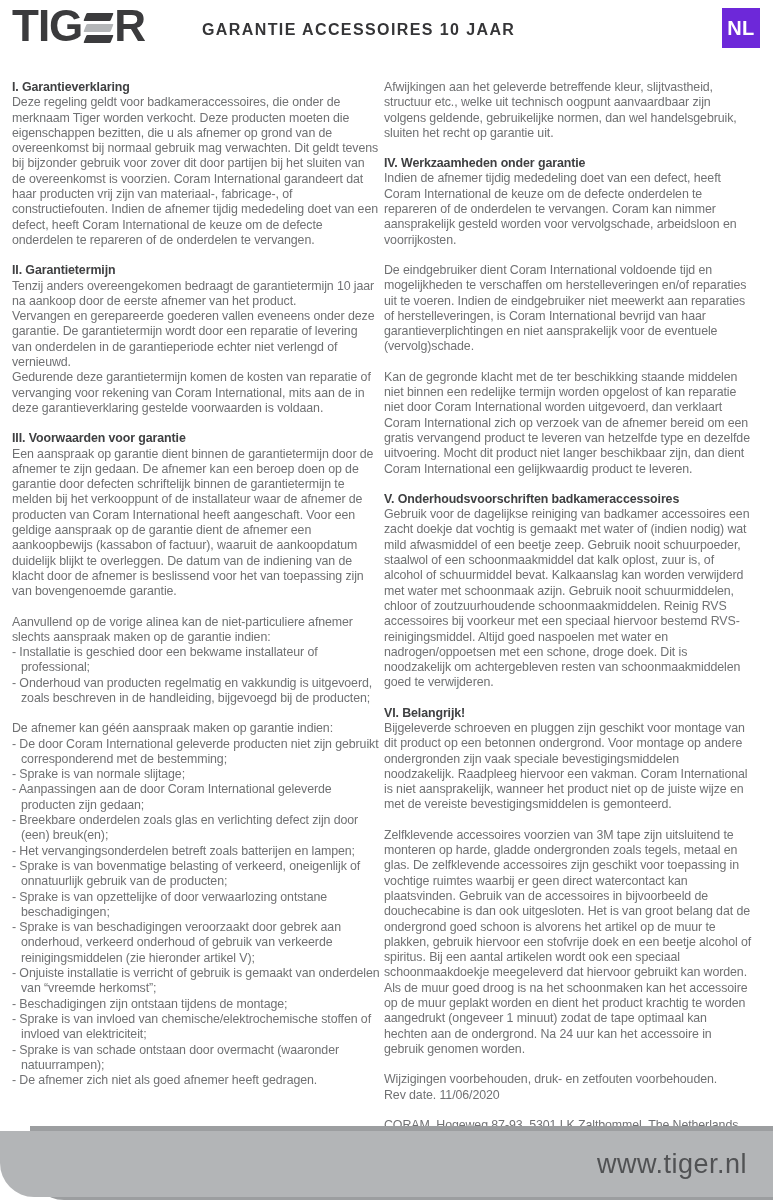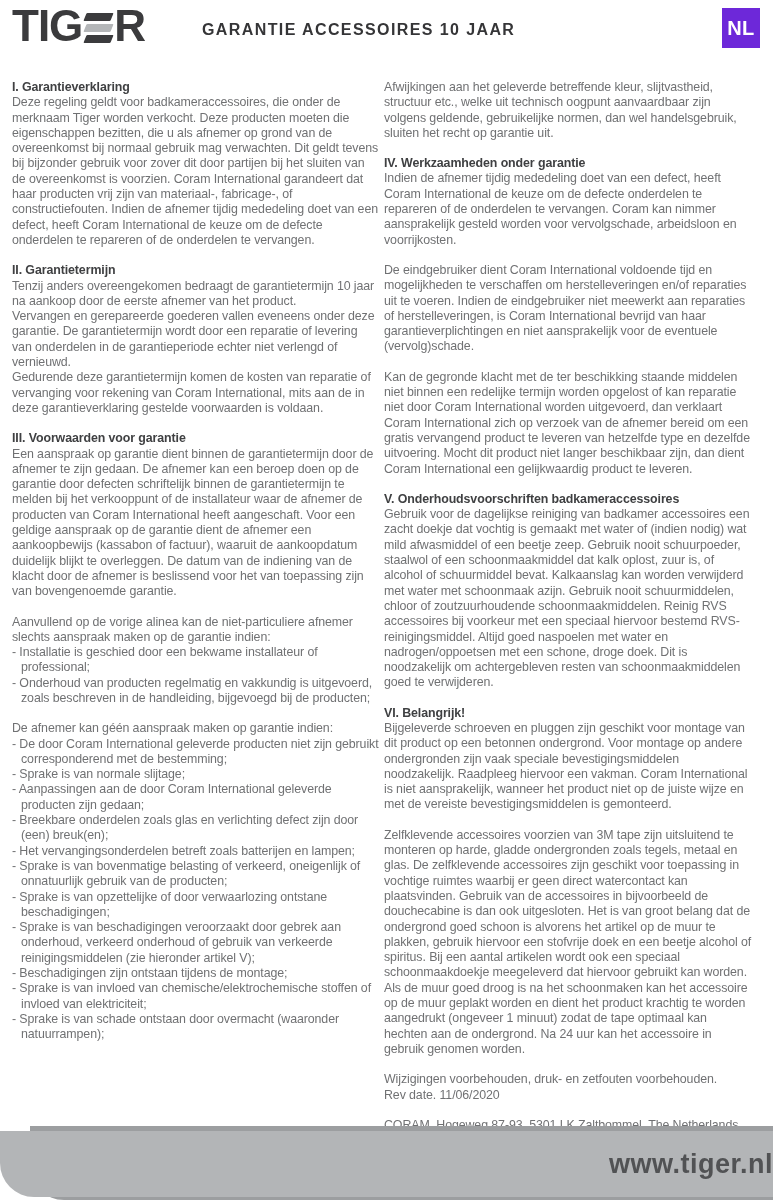--- a/index.html
+++ b/index.html
@@ -37,22 +37,22 @@
   .footer-dark {
     position:absolute; left:30px; right:0; top:1126px; bottom:0;
     background:#9c9ea0; border-bottom-left-radius:34px;
   }
   .footer-bar {
     position:absolute; left:0; right:0; top:1131px; height:66px;
     background:#b3b5b7; border-bottom-left-radius:34px;
     display:flex; align-items:center; justify-content:flex-end;
   }
   .footer-url {
-    font-size:27px; color:#515254; letter-spacing:0.5px;
-    font-weight:bold;
+    font-size:27px; color:#515254; padding-right:26px; letter-spacing:0.5px;
+    font-weight:normal;
   }
 </style>
 </head>
 <body>
 
 <div class="header">
   <div class="logo">
     <span class="logo-txt">TIG</span>
     <span class="logo-e">
       <i class="dark"></i>
@@ -89,23 +89,25 @@
       <div class="block">
         <p class="para">De afnemer kan géén aanspraak maken op garantie indien:</p>
         <div class="bullet">- De door Coram International geleverde producten niet zijn gebruikt corresponderend met de bestemming;</div>
         <div class="bullet">- Sprake is van normale slijtage;</div>
         <div class="bullet">- Aanpassingen aan de door Coram International geleverde producten zijn gedaan;</div>
         <div class="bullet">- Breekbare onderdelen zoals glas en verlichting defect zijn door (een) breuk(en);</div>
         <div class="bullet">- Het vervangingsonderdelen betreft zoals batterijen en lampen;</div>
         <div class="bullet">- Sprake is van bovenmatige belasting of verkeerd, oneigenlijk of onnatuurlijk gebruik van de producten;</div>
         <div class="bullet">- Sprake is van opzettelijke of door verwaarlozing ontstane beschadigingen;</div>
         <div class="bullet">- Sprake is van beschadigingen veroorzaakt door gebrek aan onderhoud, verkeerd onderhoud of gebruik van verkeerde reinigingsmiddelen (zie hieronder artikel V);</div>
+        <div class="bullet">- Onjuiste installatie is verricht of gebruik is gemaakt van onderdelen van “vreemde herkomst”;</div>
         <div class="bullet">- Beschadigingen zijn ontstaan tijdens de montage;</div>
         <div class="bullet">- Sprake is van invloed van chemische/elektrochemische stoffen of invloed van elektriciteit;</div>
         <div class="bullet">- Sprake is van schade ontstaan door overmacht (waaronder natuurrampen);</div>
+        <div class="bullet">- De afnemer zich niet als goed afnemer heeft gedragen.</div>
       </div>
     </div>
   <div class="col">
       <div class="block">
         <p class="para">Afwijkingen aan het geleverde betreffende kleur, slijtvastheid, structuur etc., welke uit technisch oogpunt aanvaardbaar zijn volgens geldende, gebruikelijke normen, dan wel handelsgebruik, sluiten het recht op garantie uit.</p>
       </div>
       <div class="block">
         <div class="sec-heading">IV. Werkzaamheden onder garantie</div>
         <p class="para">Indien de afnemer tijdig mededeling doet van een defect, heeft Coram International de keuze om de defecte onderdelen te repareren of de onderdelen te vervangen. Coram kan nimmer aansprakelijk gesteld worden voor vervolgschade, arbeidsloon en voorrijkosten.</p>
       </div>

